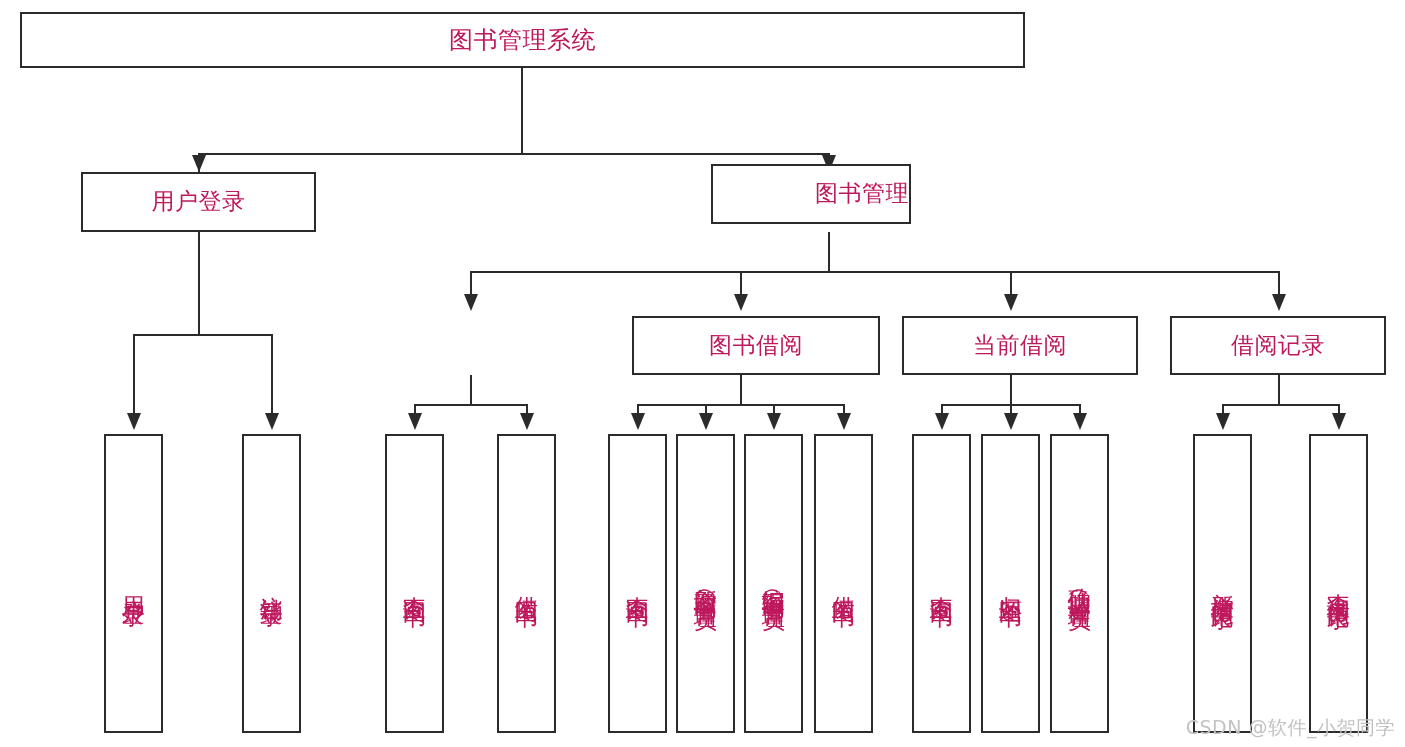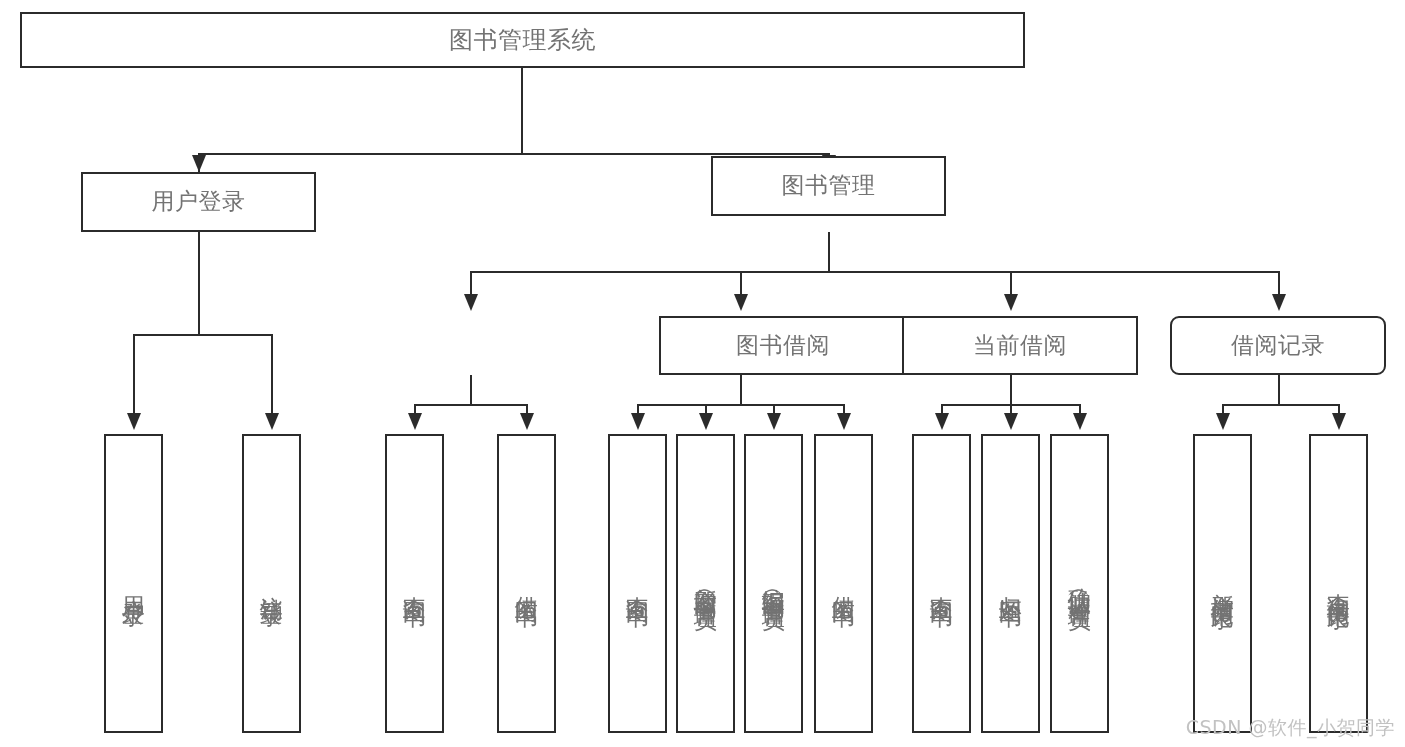--- a/index.html
+++ b/index.html
@@ -24,21 +24,21 @@
     background: #ffffff;
     display: flex;
     align-items: center;
     justify-content: center;
     color: #1a1a1a;
   }
   .node-label {
     display: block;
     text-align: center;
     letter-spacing: 0.5px;
-    color: #737373;
+    color: #be185d;
   }
   
   .h-node .node-label {
     font-size: 23px;
     line-height: 1.2;
     white-space: nowrap;
   }
   .root-node .node-label {
     font-size: 24px;
   }
@@ -147,31 +147,31 @@
   <div class="edge v" style="left:1338px; top:404px; height:16px;"></div>
   <div class="arrow" style="left:1332px; top:413px;"></div>
 
   <div class="node h-node root-node" style="left:20px; top:12px; width:1005px; height:56px;">
     <span class="node-label">图书管理系统</span>
   </div>
 
   <div class="node h-node" style="left:81px; top:172px; width:235px; height:60px;">
     <span class="node-label">用户登录</span>
   </div>
-  <div class="node h-node" style="left:711px; top:156px; width:235px; height:60px;">
+  <div class="node h-node" style="left:711px; top:164px; width:200px; height:60px;justify-content:flex-end;">
     <span class="node-label">图书管理</span>
   </div>
 
-  <div class="node h-node" style="left:632px; top:316px; width:248px; height:59px;margin-left:27px;">
+  <div class="node h-node" style="left:632px; top:316px; width:248px; height:59px;">
     <span class="node-label">图书借阅</span>
   </div>
   <div class="node h-node" style="left:902px; top:316px; width:236px; height:59px;">
     <span class="node-label">当前借阅</span>
   </div>
-  <div class="node h-node" style="left:1170px; top:316px; width:216px; height:59px;border-radius:9px;">
+  <div class="node h-node" style="left:1170px; top:316px; width:216px; height:59px;">
     <span class="node-label">借阅记录</span>
   </div>
 
   <div class="node v-node" style="left:104px; top:434px; width:59px; height:299px;">
     <span class="node-label">用户登录</span>
   </div>
   <div class="node v-node" style="left:242px; top:434px; width:59px; height:299px;">
     <span class="node-label">注销登录</span>
   </div>
 

